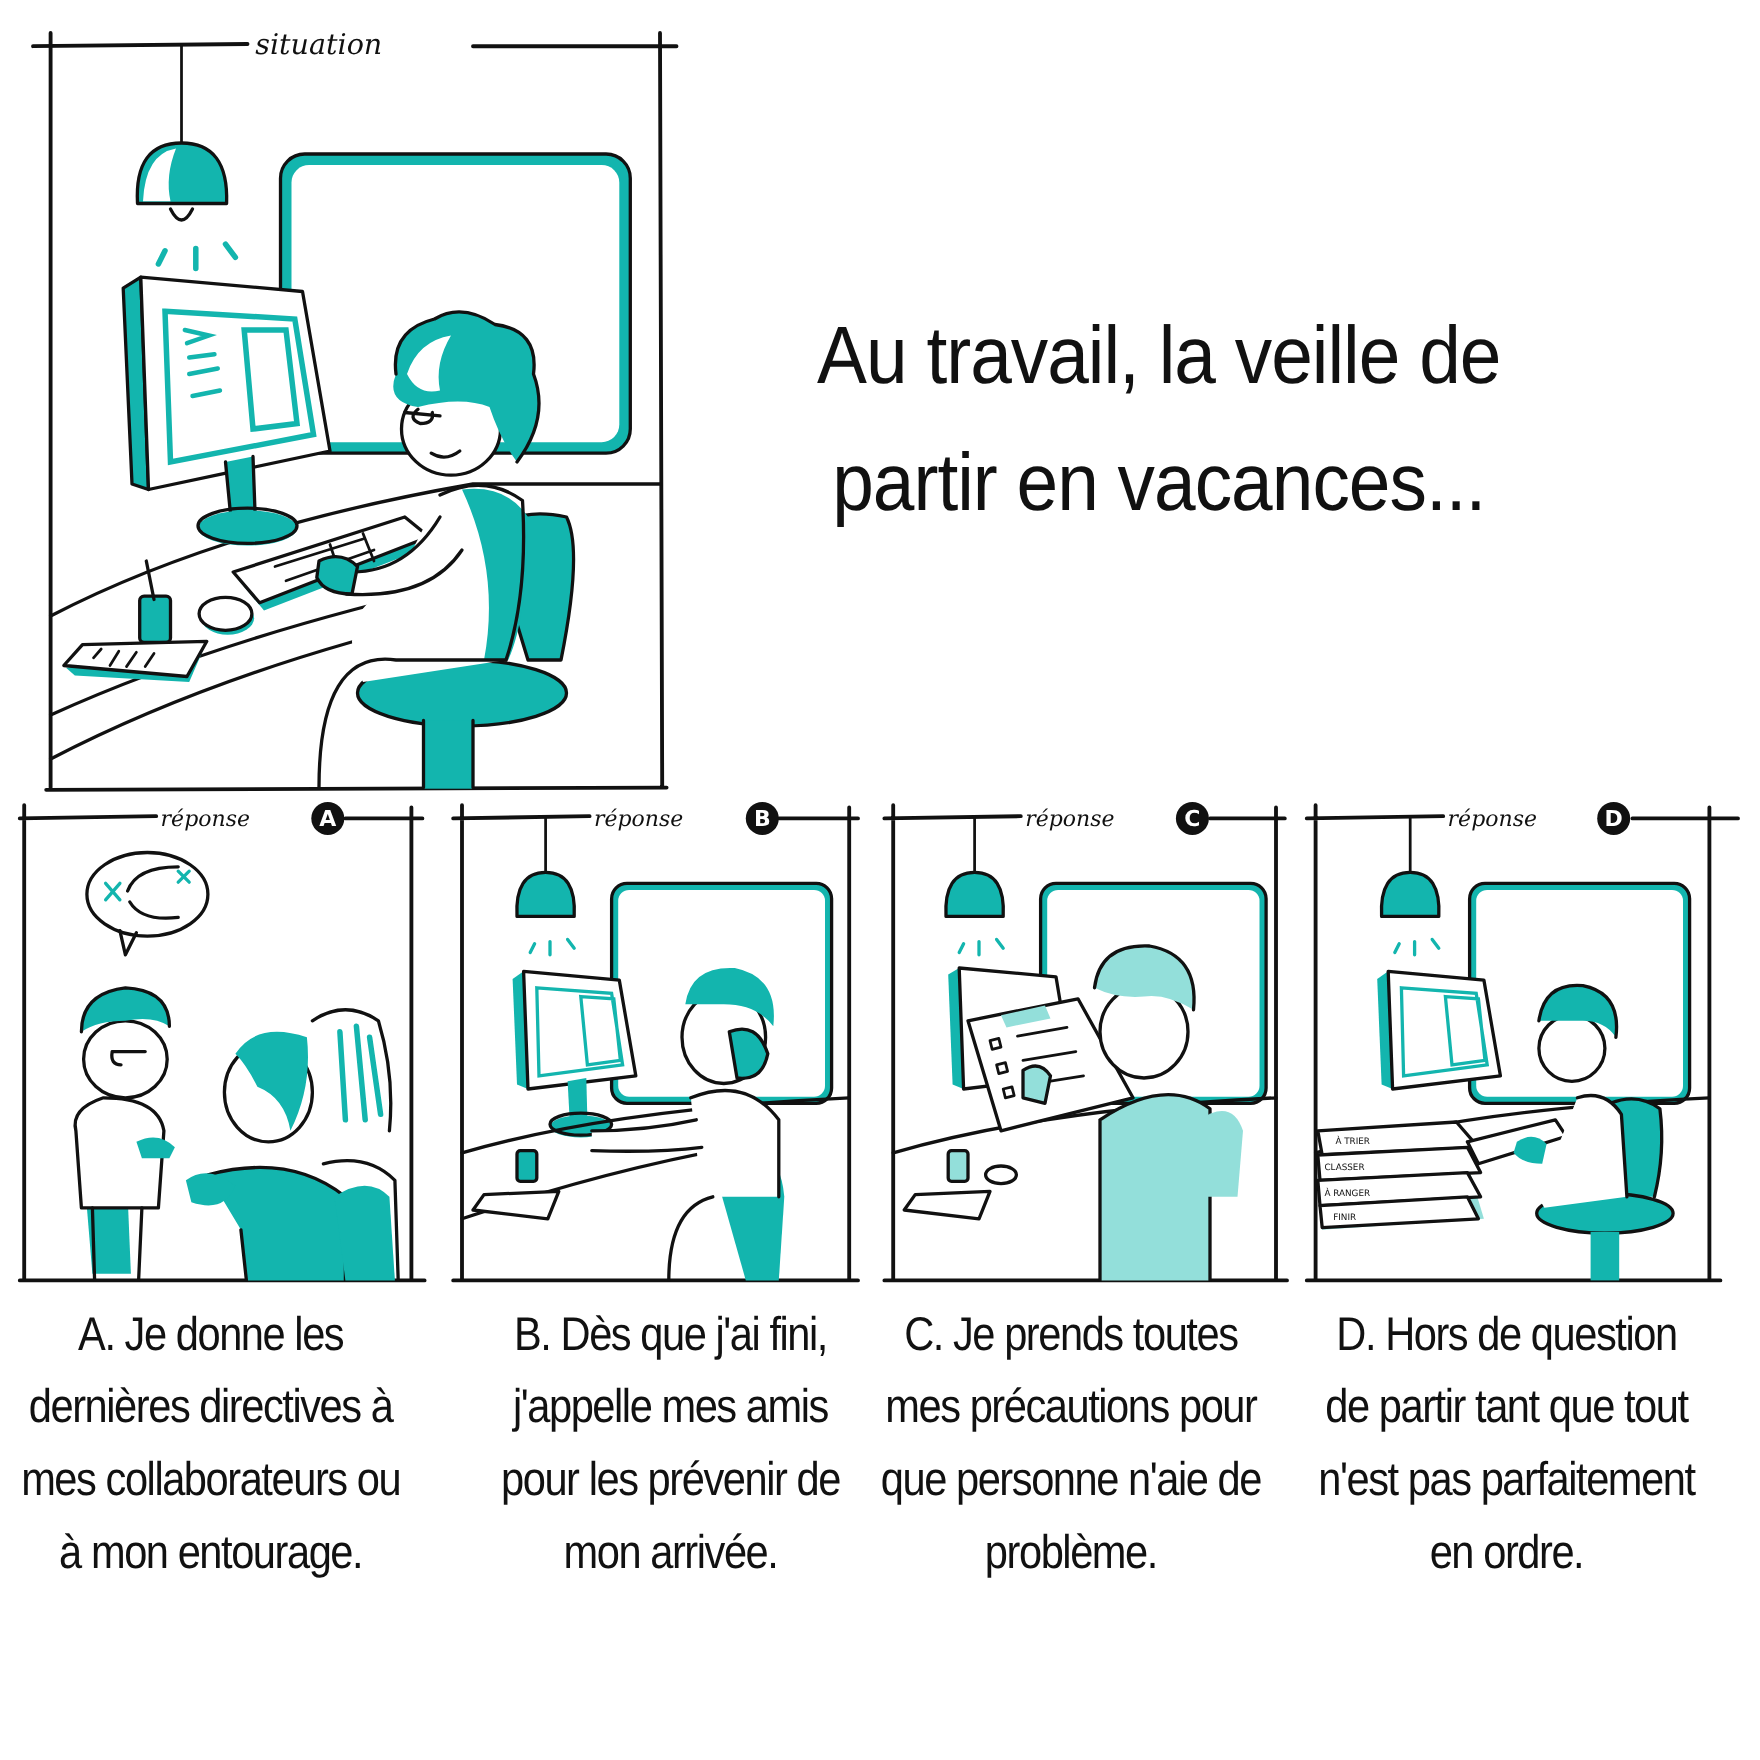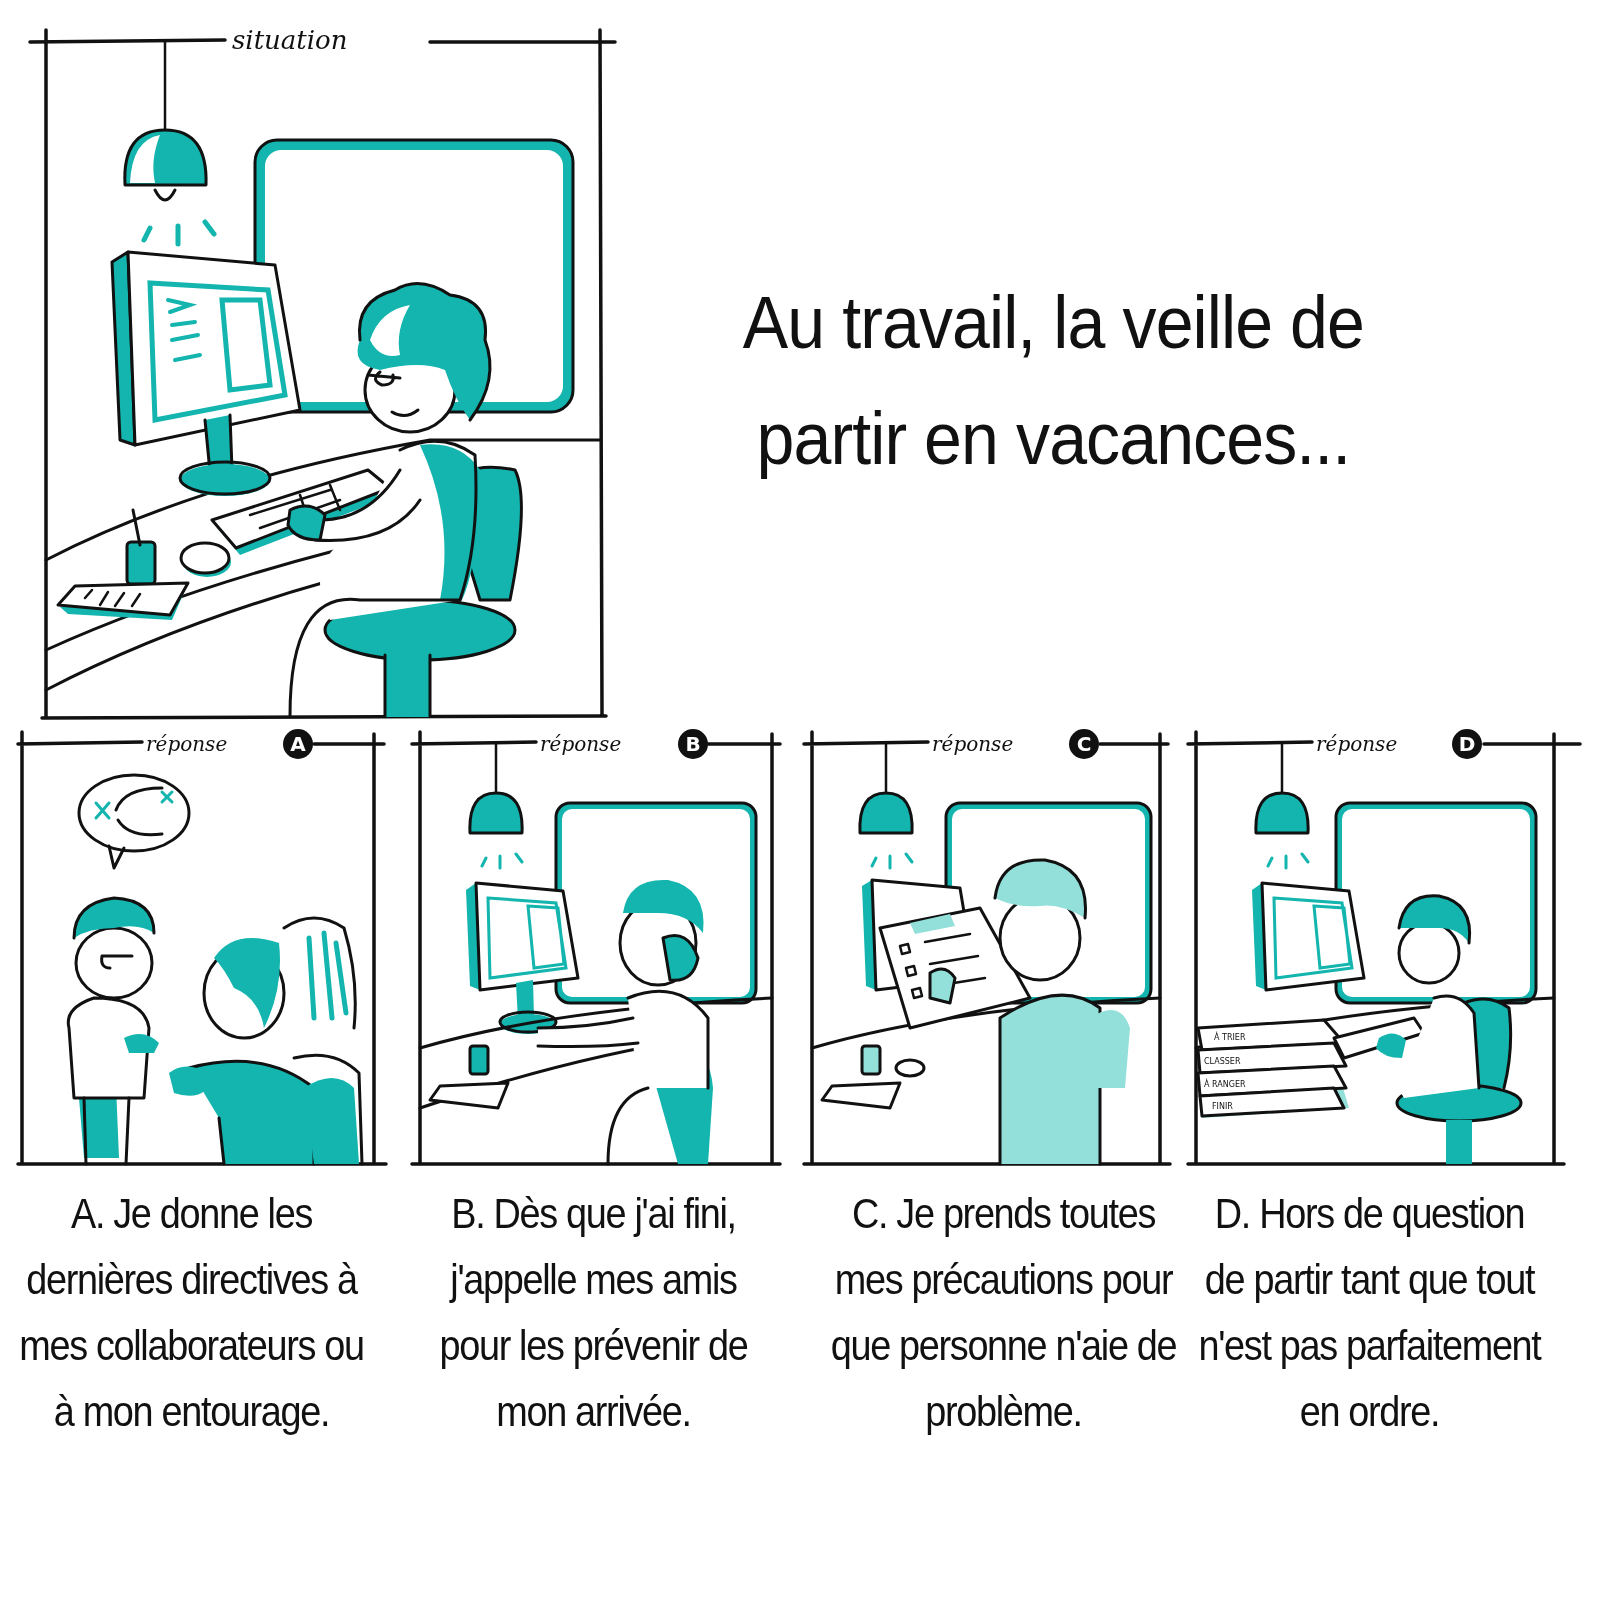--- a/index.html
+++ b/index.html
@@ -332,21 +332,21 @@
     <ellipse cx="245" cy="225" rx="30" ry="30" class="white"></ellipse>
     <ellipse cx="245" cy="225" rx="30" ry="30" class="ink"></ellipse>
     <path class="teal" d="M215 200 Q220 165 255 168 Q290 175 285 215 Q275 200 255 200 Q235 200 215 200 Z"></path>
     <path class="ink" d="M215 200 Q220 165 255 168 Q290 175 285 215"></path>
   </g>
 </svg>
 
 <div class="answer" style="left:-6px">
   <span class="inner">A. Je donne les dernières directives à mes collaborateurs ou à mon entourage.</span>
 </div>
-<div class="answer" style="left:396px">
+<div class="answer" style="left:412px">
   <span class="inner">B. Dès que j'ai fini, j'appelle mes amis pour les prévenir de mon arrivée.</span>
 </div>
-<div class="answer" style="left:806px">
+<div class="answer" style="left:776px">
   <span class="inner">C. Je prends toutes mes précautions pour que personne n'aie de problème.</span>
 </div>
 <div class="answer" style="left:1172px">
   <span class="inner">D. Hors de question de partir tant que tout n'est pas parfaitement en ordre.</span>
 </div>
 
 </body></html>

